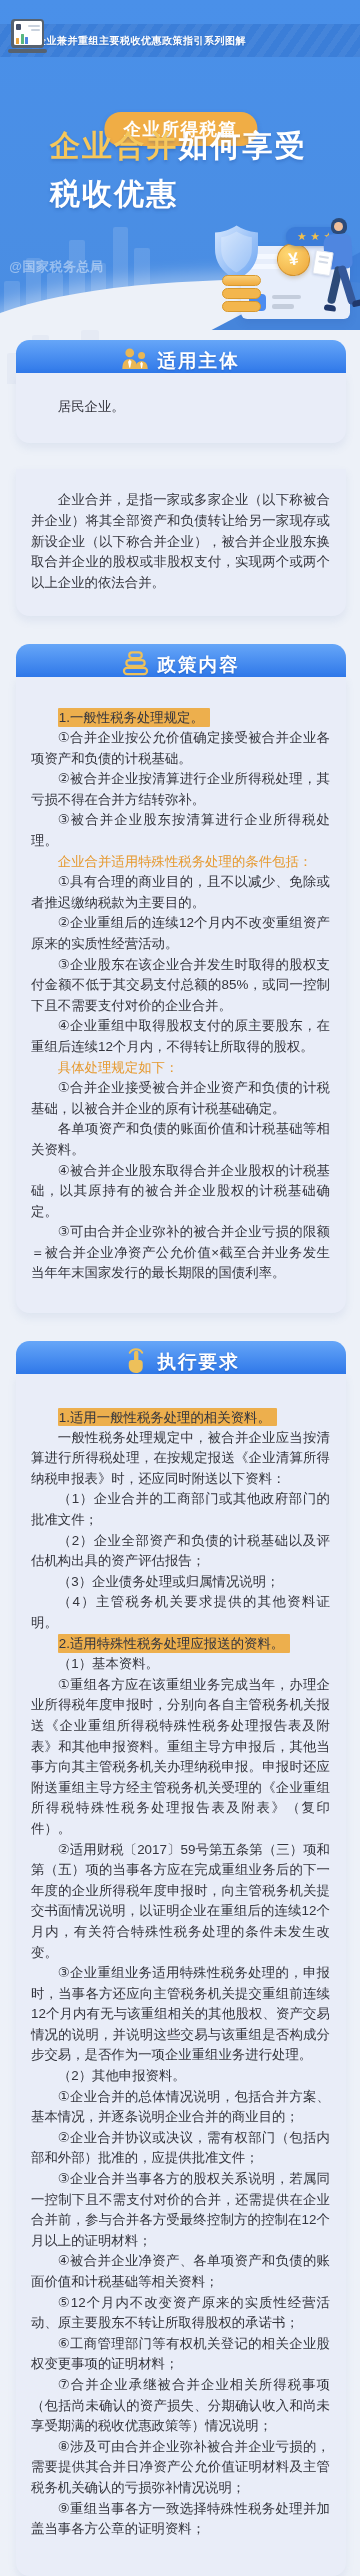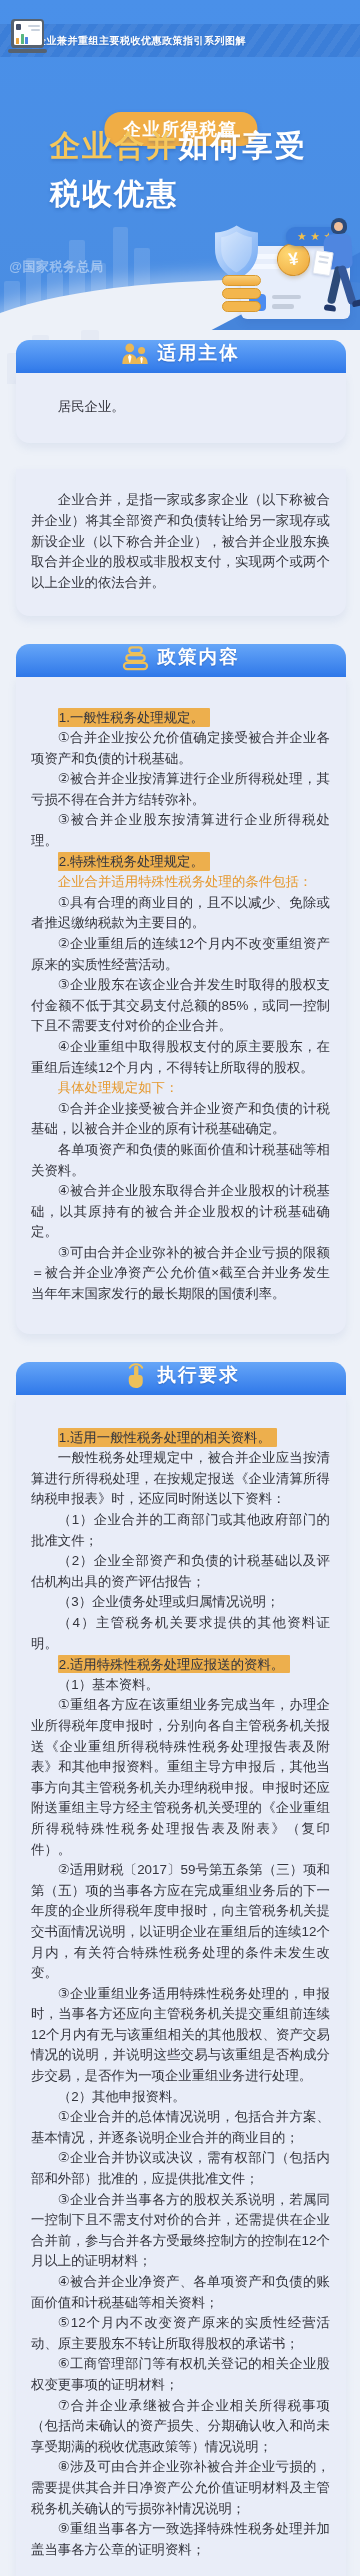--- a/index.html
+++ b/index.html
@@ -81,21 +81,21 @@
   .person .shoe2{position:absolute;left:39px;top:82px;width:12.4px;height:5.7px;background:#20386b;border-radius:4.1px 3.1px 3.1px 1.5px;transform:rotate(-14deg);}
   
   .content{position:relative;z-index:1;padding-top:10.3px;}
   .ghost-bars{position:absolute;left:7.2px;top:-3.1px;display:flex;align-items:flex-end;gap:7.2px;height:57px;z-index:0;opacity:.55;}
   .ghost-bars i{display:block;width:17.5px;background:#dfe6f2;border-radius:2.1px 2.1px 0 0;}
   .card{position:relative;margin:0 15.5px;z-index:1;}
   .card + .card{margin-top:28px;}
   .card-hd{
     height:33px;border-radius:13.4px 13.4px 0 0;
     background:linear-gradient(180deg,var(--hdr_top),var(--hdr_bottom));
-    display:flex;align-items:flex-start;justify-content:center;gap:8.2px;
+    display:flex;align-items:flex-end;justify-content:center;gap:8.2px;
   }
   .card-hd .ttl{color:#fff;font-size:18.5px;font-weight:bold;letter-spacing:2.1px;text-shadow:0 1px 1.5px rgba(20,60,140,.35);}
   .card-hd .ic{width:28px;height:28px;display:flex;align-items:center;justify-content:center;}
   .card-bd{background:var(--card_bg);border-radius:0 0 13.4px 13.4px;padding:24px 15.5px;box-shadow:0 4.1px 8.2px rgba(90,120,180,.10);}
   .para{font-size:13.4px;line-height:20.6px;text-indent:2em;color:var(--text_dark);text-align:justify;}
   .para.t-orange{color:var(--orange_text);}
   .para.t-highlight .hl{background:var(--hl_bg);padding:1.5px 6.2px 2.1px 1px;border-radius:1px;}
   #card-a .card-bd{padding:24px 15.5px 25px;}
   #card-b .card-bd{padding:21.6px 15.5px 23px;}
   #card-c .card-bd{padding:30px 15.5px 29px;}
@@ -244,21 +244,20 @@
             <rect x="4" y="37" width="48" height="13" rx="6.5"></rect>
           </svg>
         </span>
         <span class="ttl">政策内容</span>
       </div>
       <div class="card-bd">
           <p class="para t-highlight"><span class="hl">1.一般性税务处理规定。</span></p>
           <p class="para t-normal">①合并企业按公允价值确定接受被合并企业各项资产和负债的计税基础。</p>
           <p class="para t-normal">②被合并企业按清算进行企业所得税处理，其亏损不得在合并方结转弥补。</p>
           <p class="para t-normal">③被合并企业股东按清算进行企业所得税处理。</p>
-          <p class="para t-highlight"><span class="hl">2.特殊性税务处理规定。</span></p>
           <p class="para t-orange">企业合并适用特殊性税务处理的条件包括：</p>
           <p class="para t-normal">①具有合理的商业目的，且不以减少、免除或者推迟缴纳税款为主要目的。</p>
           <p class="para t-normal">②企业重组后的连续12个月内不改变重组资产原来的实质性经营活动。</p>
           <p class="para t-normal">③企业股东在该企业合并发生时取得的股权支付金额不低于其交易支付总额的85%，或同一控制下且不需要支付对价的企业合并。</p>
           <p class="para t-normal">④企业重组中取得股权支付的原主要股东，在重组后连续12个月内，不得转让所取得的股权。</p>
           <p class="para t-orange">具体处理规定如下：</p>
           <p class="para t-normal">①合并企业接受被合并企业资产和负债的计税基础，以被合并企业的原有计税基础确定。</p>
           <p class="para t-normal">各单项资产和负债的账面价值和计税基础等相关资料。</p>
           <p class="para t-normal">④被合并企业股东取得合并企业股权的计税基础，以其原持有的被合并企业股权的计税基础确定。</p>
           <p class="para t-normal">③可由合并企业弥补的被合并企业亏损的限额＝被合并企业净资产公允价值×截至合并业务发生当年年末国家发行的最长期限的国债利率。</p>

